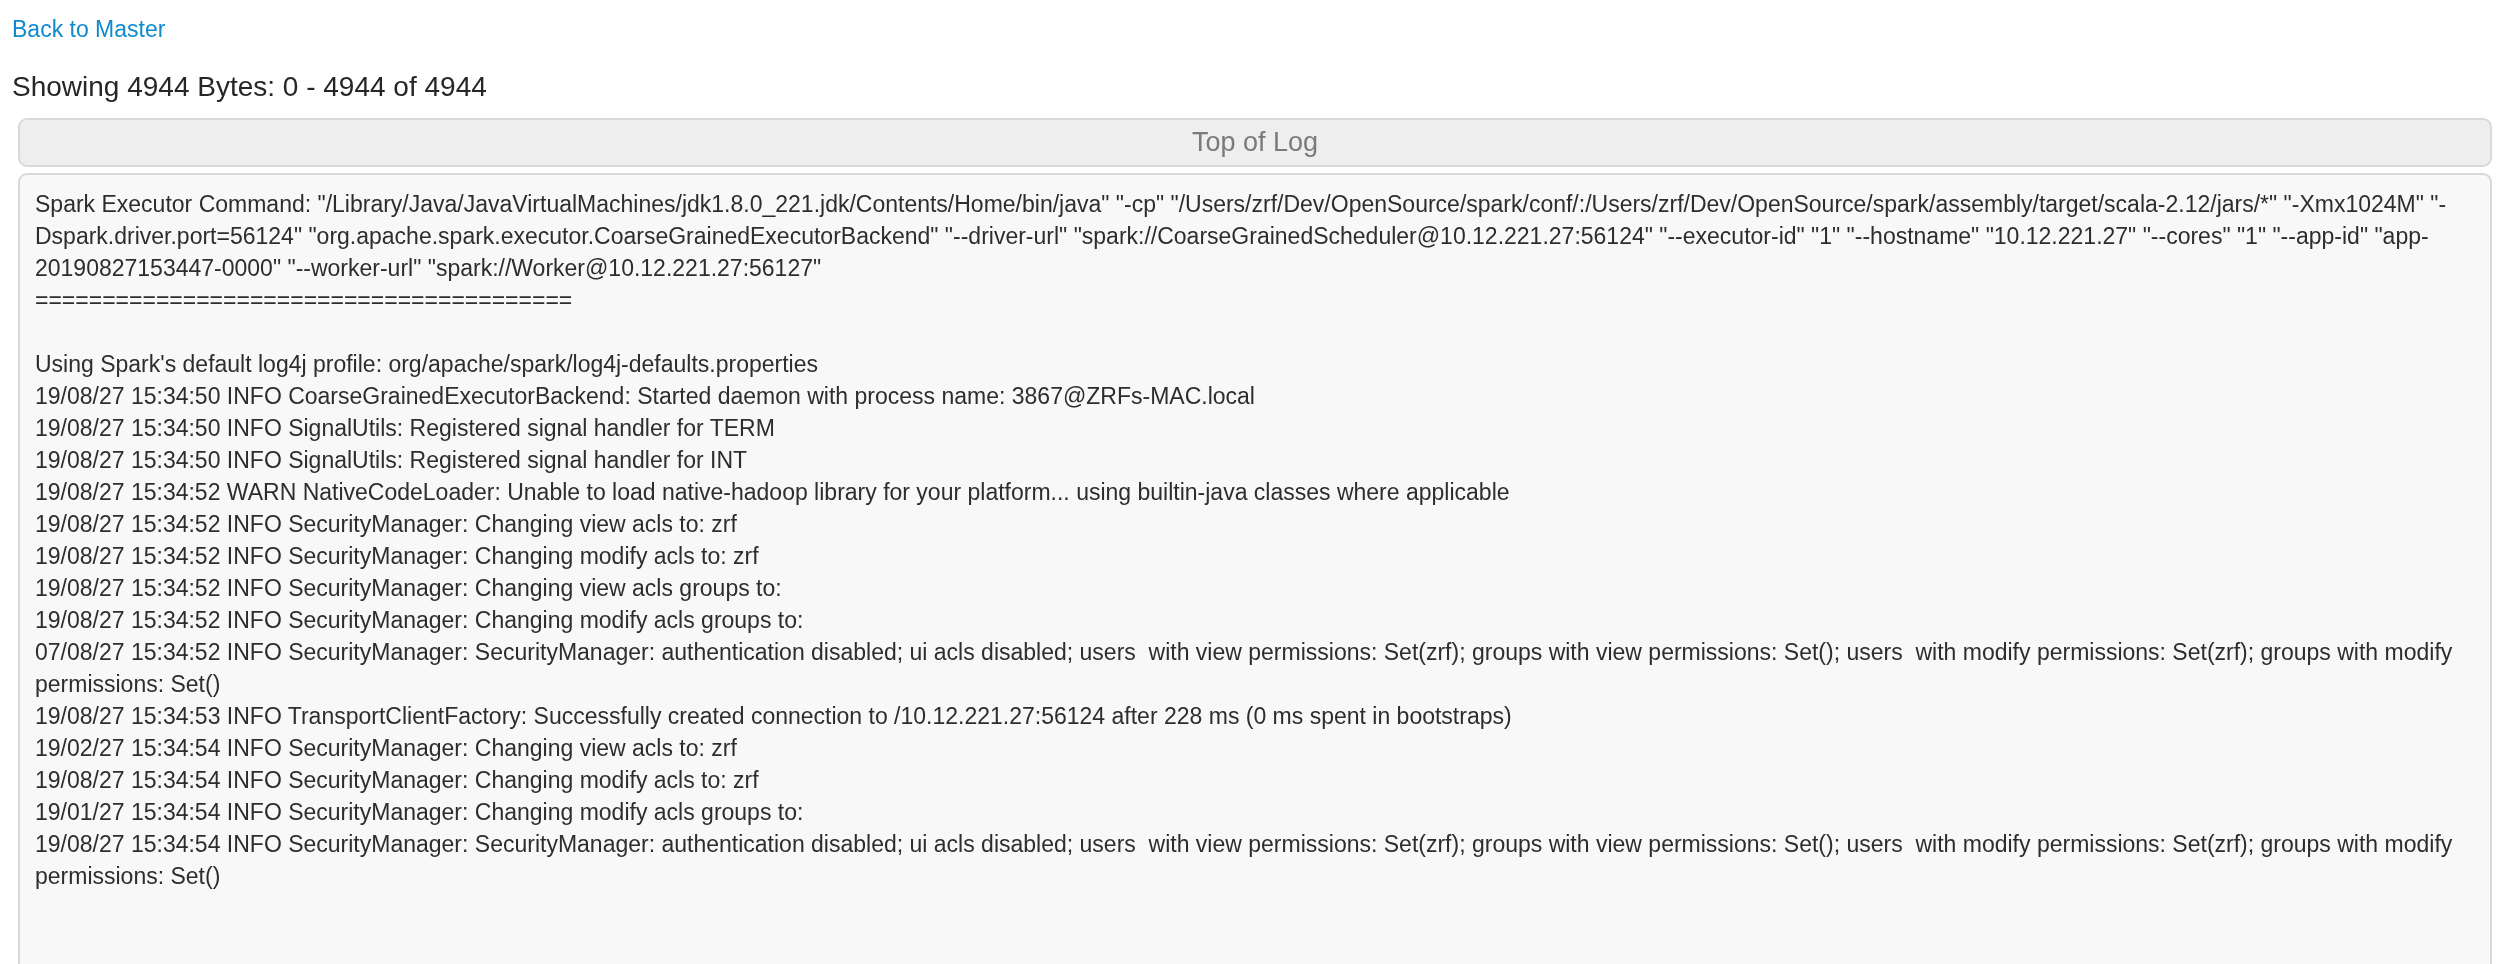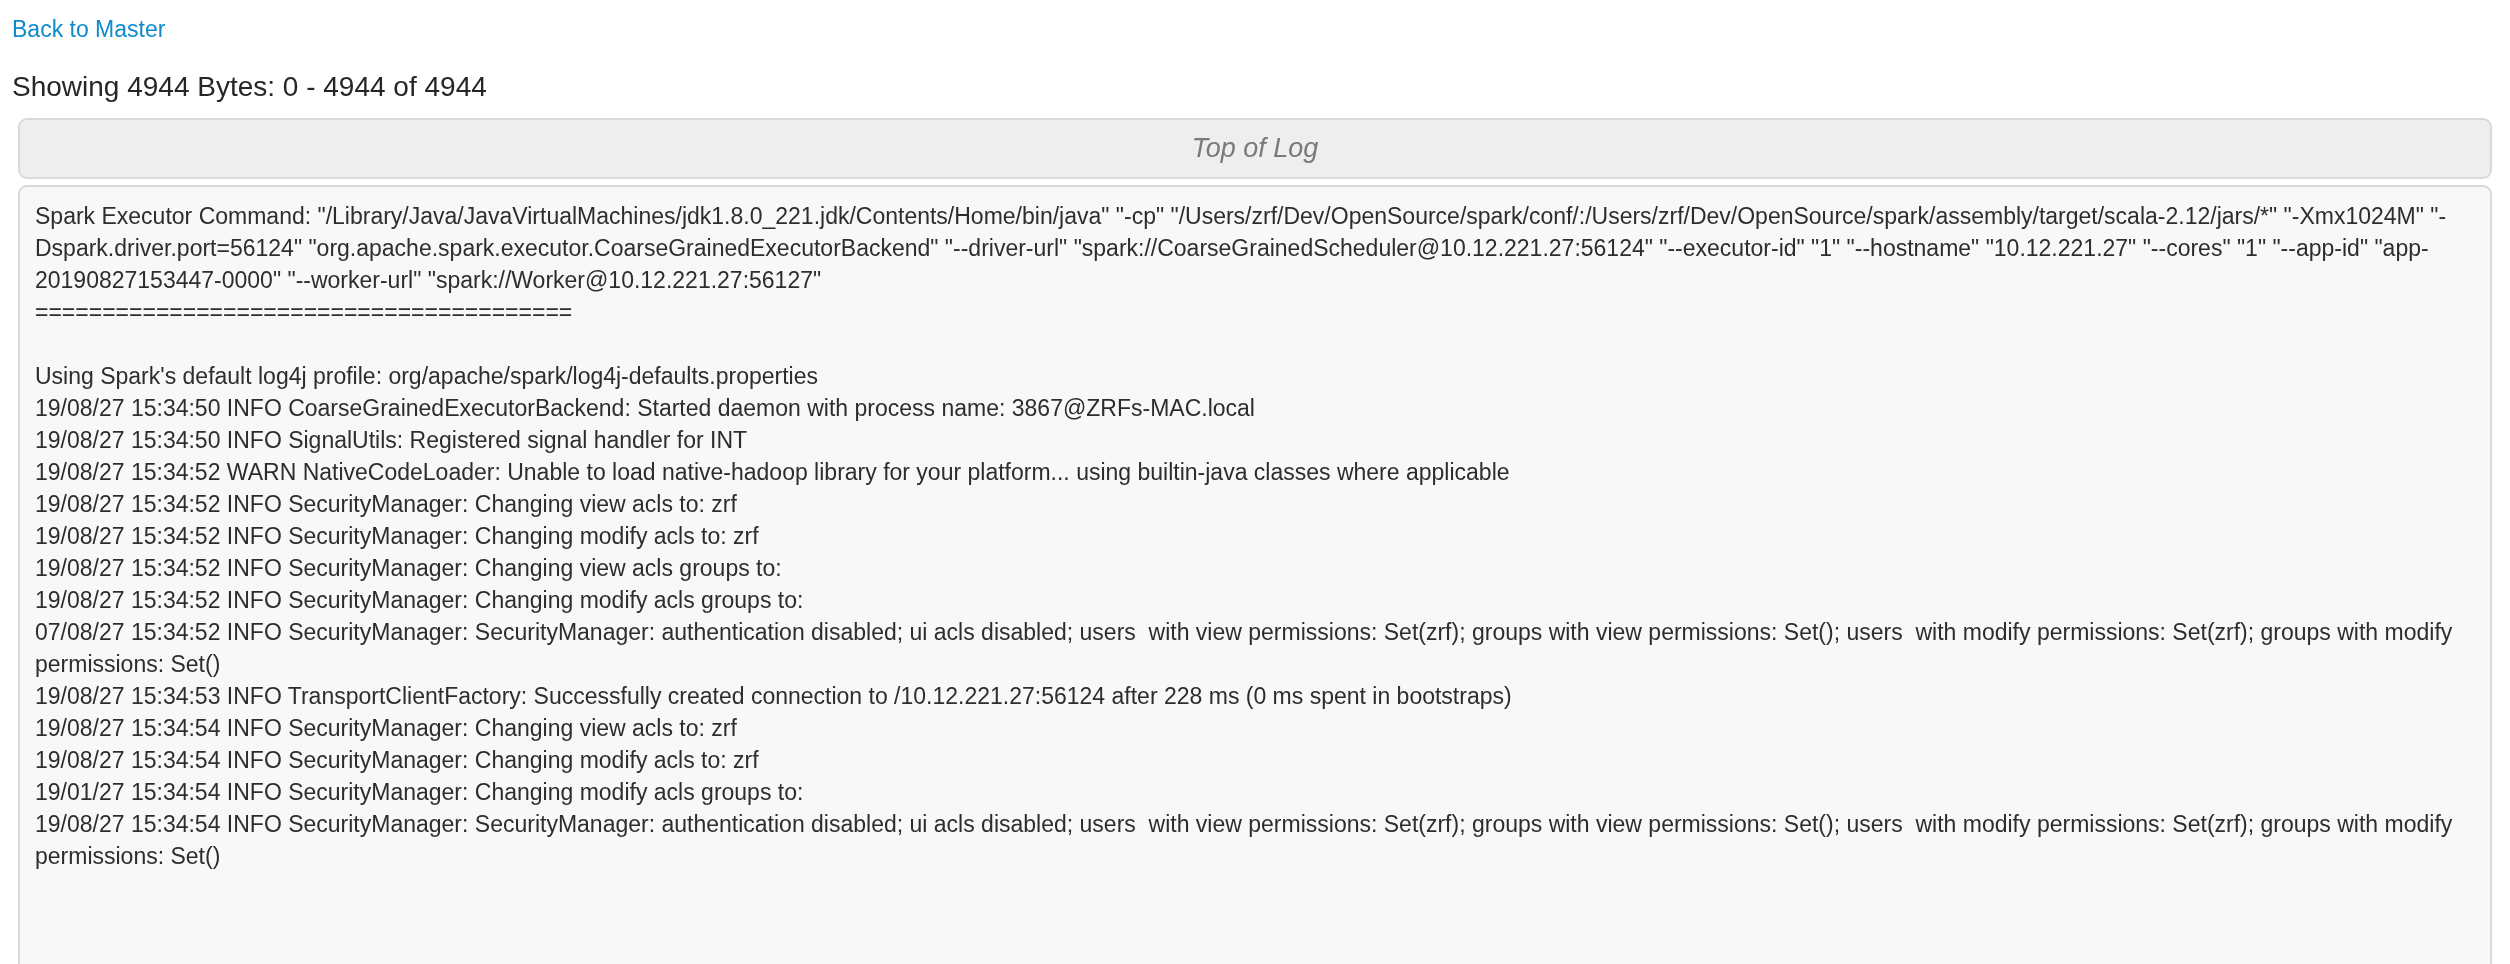--- a/index.html
+++ b/index.html
@@ -33,29 +33,28 @@
     cursor:pointer;
   }
   .bytes-info{
     margin-top:24px;
     font-size:28px;
     line-height:34px;
     color:var(--page-text);
   }
   .log-header-bar{
     margin:14px 18px 6px 18px;
-    height:61px;
+    height:49px;
     background:var(--panel-header-bg);
     border:2px solid var(--border-color);
     border-radius:9px;
     display:flex;
     align-items:center;
     justify-content:center;
     cursor:pointer;
-    font-style:italic;
   }
   .log-header-bar .label{
     font-size:27px;
     color:var(--panel-header-text);
   }
   .log-box{
     margin:0 18px;
     background:var(--panel-bg);
     border:2px solid var(--border-color);
     border-radius:9px;
@@ -82,25 +81,26 @@
 <div class="log-header-bar">
   <span class="label">Top of Log</span>
 </div>
 
 <div class="log-box">
     <div class="log-line">Spark Executor Command: "/Library/Java/JavaVirtualMachines/jdk1.8.0_221.jdk/Contents/Home/bin/java" "-cp" "/Users/zrf/Dev/OpenSource/spark/conf/:/Users/zrf/Dev/OpenSource/spark/assembly/target/scala-2.12/jars/*" "-Xmx1024M" "-Dspark.driver.port=56124" "org.apache.spark.executor.CoarseGrainedExecutorBackend" "--driver-url" "spark://CoarseGrainedScheduler@10.12.221.27:56124" "--executor-id" "1" "--hostname" "10.12.221.27" "--cores" "1" "--app-id" "app-20190827153447-0000" "--worker-url" "spark://Worker@10.12.221.27:56127"</div>
     <div class="log-line">========================================</div>
     <div class="log-line"></div>
     <div class="log-line">Using Spark's default log4j profile: org/apache/spark/log4j-defaults.properties</div>
     <div class="log-line">19/08/27 15:34:50 INFO CoarseGrainedExecutorBackend: Started daemon with process name: 3867@ZRFs-MAC.local</div>
+    <div class="log-line">19/08/27 15:34:50 INFO SignalUtils: Registered signal handler for TERM</div>
     <div class="log-line">19/08/27 15:34:50 INFO SignalUtils: Registered signal handler for INT</div>
     <div class="log-line">19/08/27 15:34:52 WARN NativeCodeLoader: Unable to load native-hadoop library for your platform... using builtin-java classes where applicable</div>
     <div class="log-line">19/08/27 15:34:52 INFO SecurityManager: Changing view acls to: zrf</div>
     <div class="log-line">19/08/27 15:34:52 INFO SecurityManager: Changing modify acls to: zrf</div>
     <div class="log-line">19/08/27 15:34:52 INFO SecurityManager: Changing view acls groups to:</div>
     <div class="log-line">19/08/27 15:34:52 INFO SecurityManager: Changing modify acls groups to:</div>
     <div class="log-line">07/08/27 15:34:52 INFO SecurityManager: SecurityManager: authentication disabled; ui acls disabled; users  with view permissions: Set(zrf); groups with view permissions: Set(); users  with modify permissions: Set(zrf); groups with modify permissions: Set()</div>
     <div class="log-line">19/08/27 15:34:53 INFO TransportClientFactory: Successfully created connection to /10.12.221.27:56124 after 228 ms (0 ms spent in bootstraps)</div>
-    <div class="log-line">19/08/27 15:34:54 INFO SecurityManager: Changing view acls to: zrf</div>
+    <div class="log-line">19/02/27 15:34:54 INFO SecurityManager: Changing view acls to: zrf</div>
     <div class="log-line">19/08/27 15:34:54 INFO SecurityManager: Changing modify acls to: zrf</div>
     <div class="log-line">19/01/27 15:34:54 INFO SecurityManager: Changing modify acls groups to:</div>
     <div class="log-line">19/08/27 15:34:54 INFO SecurityManager: SecurityManager: authentication disabled; ui acls disabled; users  with view permissions: Set(zrf); groups with view permissions: Set(); users  with modify permissions: Set(zrf); groups with modify permissions: Set()</div>
   </div>
 
 </body></html>

